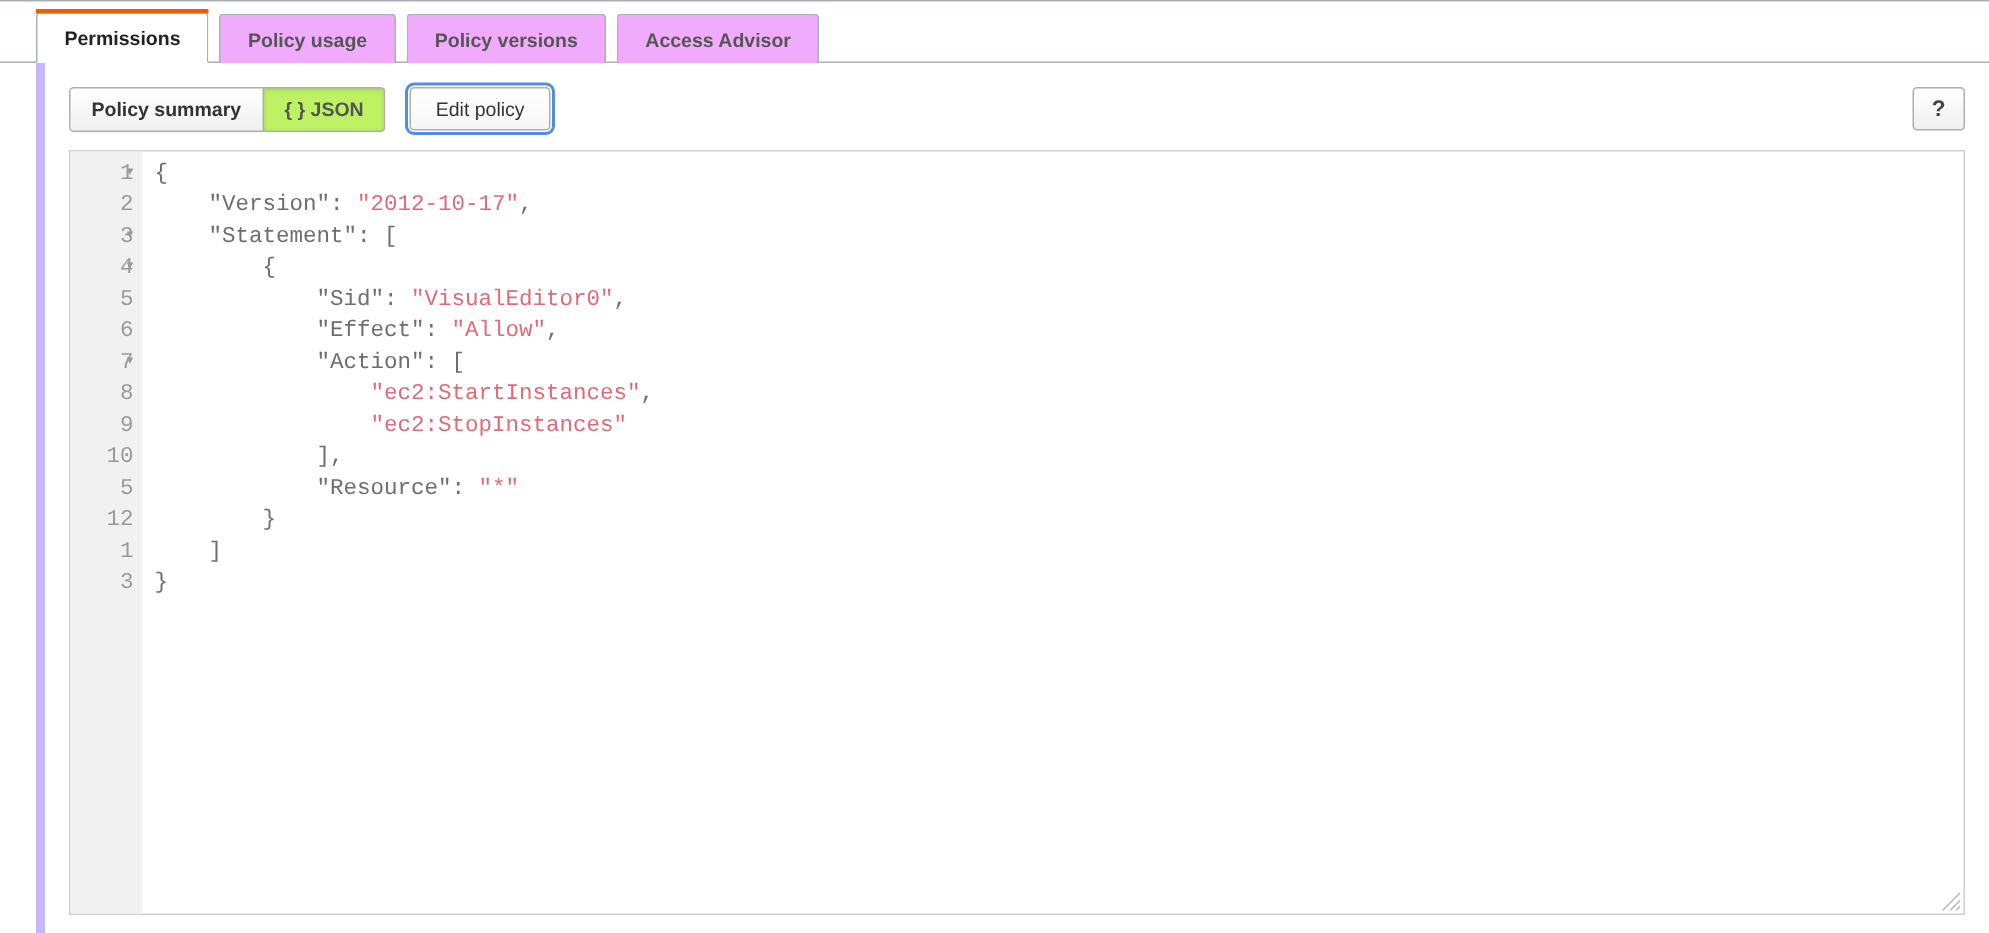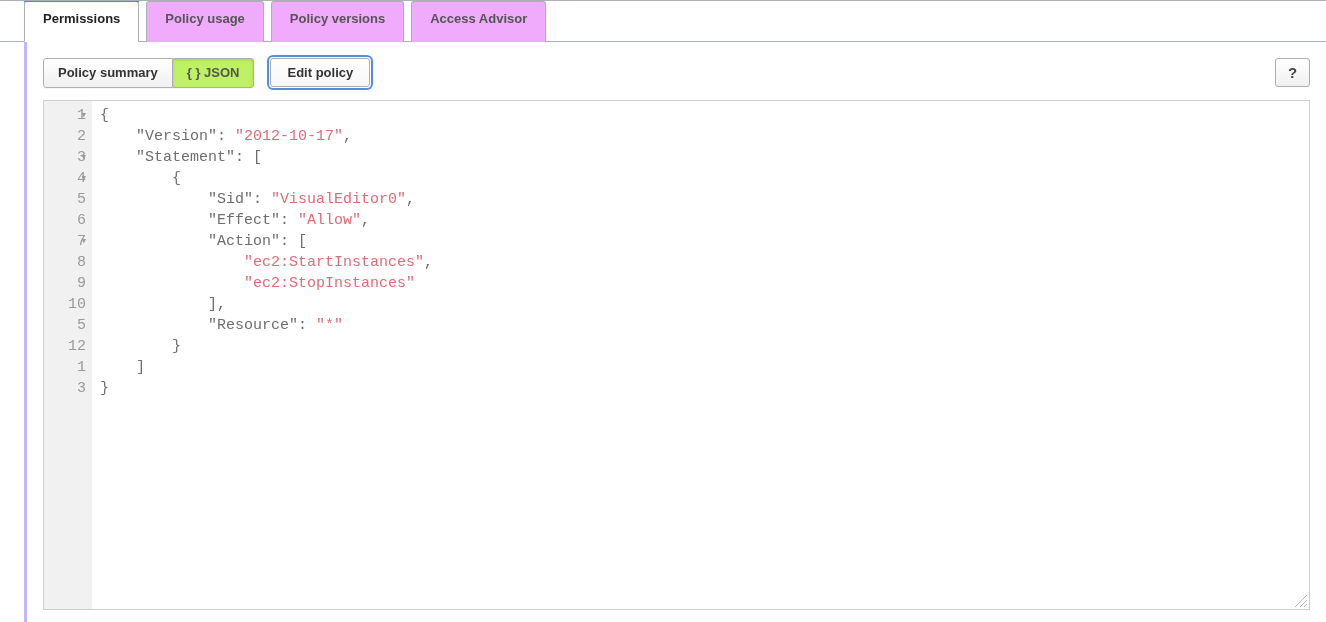--- a/index.html
+++ b/index.html
@@ -15,20 +15,21 @@
     width: 1326px;
     height: 622px;
     border-top: 1px solid #aab0b6;
     position: relative;
     overflow: hidden;
   }
 
   
   .tabs {
     display: flex;
+    align-items: flex-end;
     gap: 7px;
     padding-left: 24px;
     border-bottom: 1px solid #aab0b6;
     height: 41px;
     position: relative;
   }
   .tab {
     background: #f0abfc;
     border: 1px solid #aab0b6;
     border-bottom: none;
@@ -53,21 +54,21 @@
     position: absolute;
     top: -3px;
     left: -1px;
     right: -1px;
     height: 3px;
     background: #eb5f07;
   }
 
   .content {
     padding: 16px 16px 32px 16px;
-    border-left: 3px solid #c4b5fd;
+    border-left: 6px solid #c4b5fd;
     margin-left: 24px;
     height: calc(100% - 41px);
     position: relative;
   }
 
   .toolbar {
     display: flex;
     align-items: center;
     gap: 0;
     margin-bottom: 12px;
@@ -103,21 +104,21 @@
     box-shadow: inset 0 1px 3px rgba(0,0,0,0.15);
     color: #555;
   }
   .edit-btn {
     margin-left: 16px;
     border: 1px solid #aeaeae;
     border-radius: 3px;
     background: linear-gradient(#ffffff, #f6f6f6);
     padding: 6px 16px;
     font-size: 13px;
-    font-weight: bold;
+    font-weight: normal;
     color: #333;
     cursor: pointer;
     outline: 2px solid #4f8fe0;
     outline-offset: 1px;
   }
 
   .help-btn {
     position: absolute;
     right: 16px;
     top: 16px;

